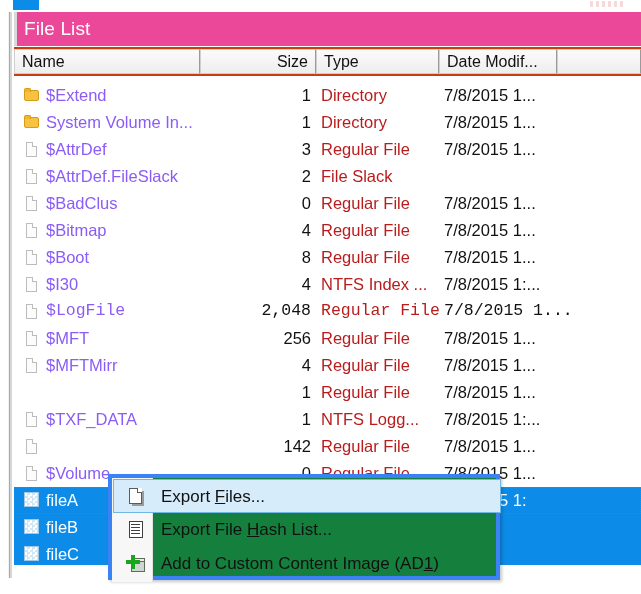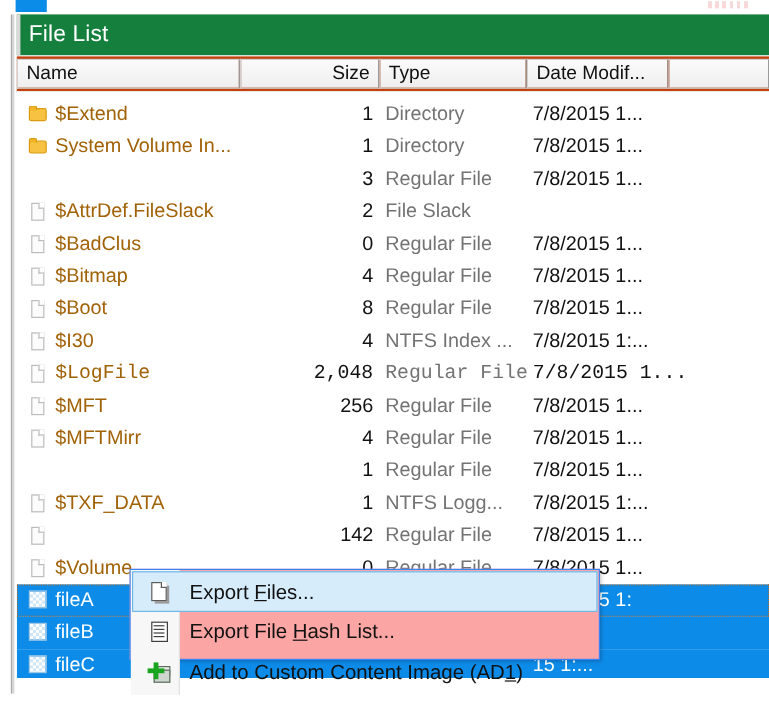--- a/index.html
+++ b/index.html
@@ -19,42 +19,42 @@
 
   .tab-stub{position:absolute;left:13px;top:0px;width:26px;height:10px;background:#0b8ce8;}
   .tab-stub-under{position:absolute;left:13px;top:10px;width:38px;height:2px;background:#ffffff;}
 
   .dots{position:absolute;right:17px;top:1px;width:34px;height:6px;
         background:repeating-linear-gradient(to right,#f0b9b9 0 3px,transparent 3px 6px);
         opacity:.55;}
 
   
   .panel{position:absolute;left:14px;top:12px;width:627px;height:553px;background:#ffffff;}
-  .titlebar{position:absolute;left:14px;top:12px;width:627px;height:34px;background:#15803d;}
+  .titlebar{position:absolute;left:14px;top:12px;width:627px;height:34px;background:#ec4899;}
   .titlebar .bar-accent{position:absolute;left:0;top:0;width:3px;height:34px;background:#d9d9d9;}
   .titlebar .title-text{position:absolute;left:10px;top:5px;font-size:19px;color:#ffffff;
      letter-spacing:.1px;line-height:24px;}
 
   
   .headerrow{position:absolute;left:14px;top:47px;width:627px;height:29px;background:#c2410c;
      border-bottom:1px solid #9a9a9a;}
   .hcell{position:absolute;top:2px;height:25px;background:linear-gradient(to bottom,#fbfbfb,#eeeeee);
      border:1px solid #cfcfcf;border-right:1px solid #9a9a9a;box-sizing:border-box;
      font-size:16px;color:#111;line-height:23px;}
   .hcell .ht{position:absolute;top:0;}
   .hcell.left .ht{left:7px;}
   .hcell.right .ht{right:7px;}
 
   
   .listbody{position:absolute;left:14px;top:76px;width:627px;height:489px;background:#ffffff;
      overflow:hidden;}
   .row{position:absolute;left:0;width:627px;height:27px;}
-  .row .cname{position:absolute;left:8px;top:0;height:27px;line-height:26px;font-size:16.5px;color:#a16207;}
+  .row .cname{position:absolute;left:8px;top:0;height:27px;line-height:26px;font-size:16.5px;color:#8b5cf6;}
   .row .csize{position:absolute;left:0;width:297px;text-align:right;top:0;height:27px;line-height:26px;font-size:16.5px;color:#111;}
-  .row .ctype{position:absolute;left:307px;top:0;height:27px;line-height:26px;font-size:16.5px;color:#737373;}
+  .row .ctype{position:absolute;left:307px;top:0;height:27px;line-height:26px;font-size:16.5px;color:#b91c1c;}
   .row .cdate{position:absolute;left:430px;top:0;height:27px;line-height:26px;font-size:16.5px;color:#111;}
   .row.sel{background:#0d8be8;}
   .row.sel .cname,.row.sel .csize,.row.sel .ctype,.row.sel .cdate{color:#ffffff;}
   .row.focus{outline:1px dotted #b06b2a;outline-offset:-1px;}
 
   .ic{position:absolute;left:0px;top:4px;width:19px;height:19px;}
   .nmtext{margin-left:24px;display:inline-block;}
 
   
   .ic.file::before{content:"";position:absolute;left:4px;top:2px;width:11px;height:15px;
@@ -66,22 +66,22 @@
      background:#f7c242;border:1px solid #d99b13;border-radius:0 2px 2px 2px;box-sizing:border-box;}
   .ic.folder::after{content:"";position:absolute;left:2px;top:2px;width:7px;height:4px;
      background:#f2b52a;border:1px solid #d99b13;border-bottom:none;border-radius:2px 2px 0 0;box-sizing:border-box;}
   
   .ic.dither{left:2px;top:5px;width:15px;height:15px;
      background:
        repeating-conic-gradient(#cfe6f7 0% 25%, #ffffff 0% 50%) 0 0/5px 5px;
      border:1px solid #9fc8e6;box-sizing:border-box;}
 
   
-  .ctxmenu{position:absolute;left:108px;top:474px;width:392px;height:76px;background:#fca5a5;
-     border:1px solid #3b82f6;box-shadow:2px 2px 3px rgba(0,0,0,.22);box-sizing:border-box;}
+  .ctxmenu{position:absolute;left:108px;top:474px;width:392px;height:106px;background:#15803d;
+     border:4px solid #3b82f6;box-shadow:2px 2px 3px rgba(0,0,0,.22);box-sizing:border-box;}
   .ctxmenu .gutter{position:absolute;left:0;top:0;width:40px;height:104px;background:#f7f7f7;
      border-right:1px solid #e2e2e2;}
   .mi{position:absolute;left:1px;width:388px;height:34px;}
   .mi .milabel{position:absolute;left:48px;top:0;height:34px;line-height:33px;font-size:17px;color:#111;}
   .mi.hover{background:#d6ecfb;border:1px solid #6fb7e5;box-sizing:border-box;}
   .mi.hover .milabel{left:47px;}
   .mi u{text-decoration:underline;}
   .miicon{position:absolute;left:14px;top:7px;width:20px;height:20px;}
 
   
@@ -146,20 +146,21 @@
         <div class="ctype">Directory</div>
         <div class="cdate">7/8/2015 1...</div>
       </div>
       <div class="row" style="top: 33px;">
         <div class="cname"><span class="ic folder"></span><span class="nmtext">System Volume In...</span></div>
         <div class="csize">1</div>
         <div class="ctype">Directory</div>
         <div class="cdate">7/8/2015 1...</div>
       </div>
       <div class="row" style="top: 60px;">
+        <div class="cname"><span class="ic file"></span><span class="nmtext">$AttrDef</span></div>
         <div class="csize">3</div>
         <div class="ctype">Regular File</div>
         <div class="cdate">7/8/2015 1...</div>
       </div>
       <div class="row" style="top: 87px;">
         <div class="cname"><span class="ic file"></span><span class="nmtext">$AttrDef.FileSlack</span></div>
         <div class="csize">2</div>
         <div class="ctype">File Slack</div>
         <div class="cdate"></div>
       </div>

